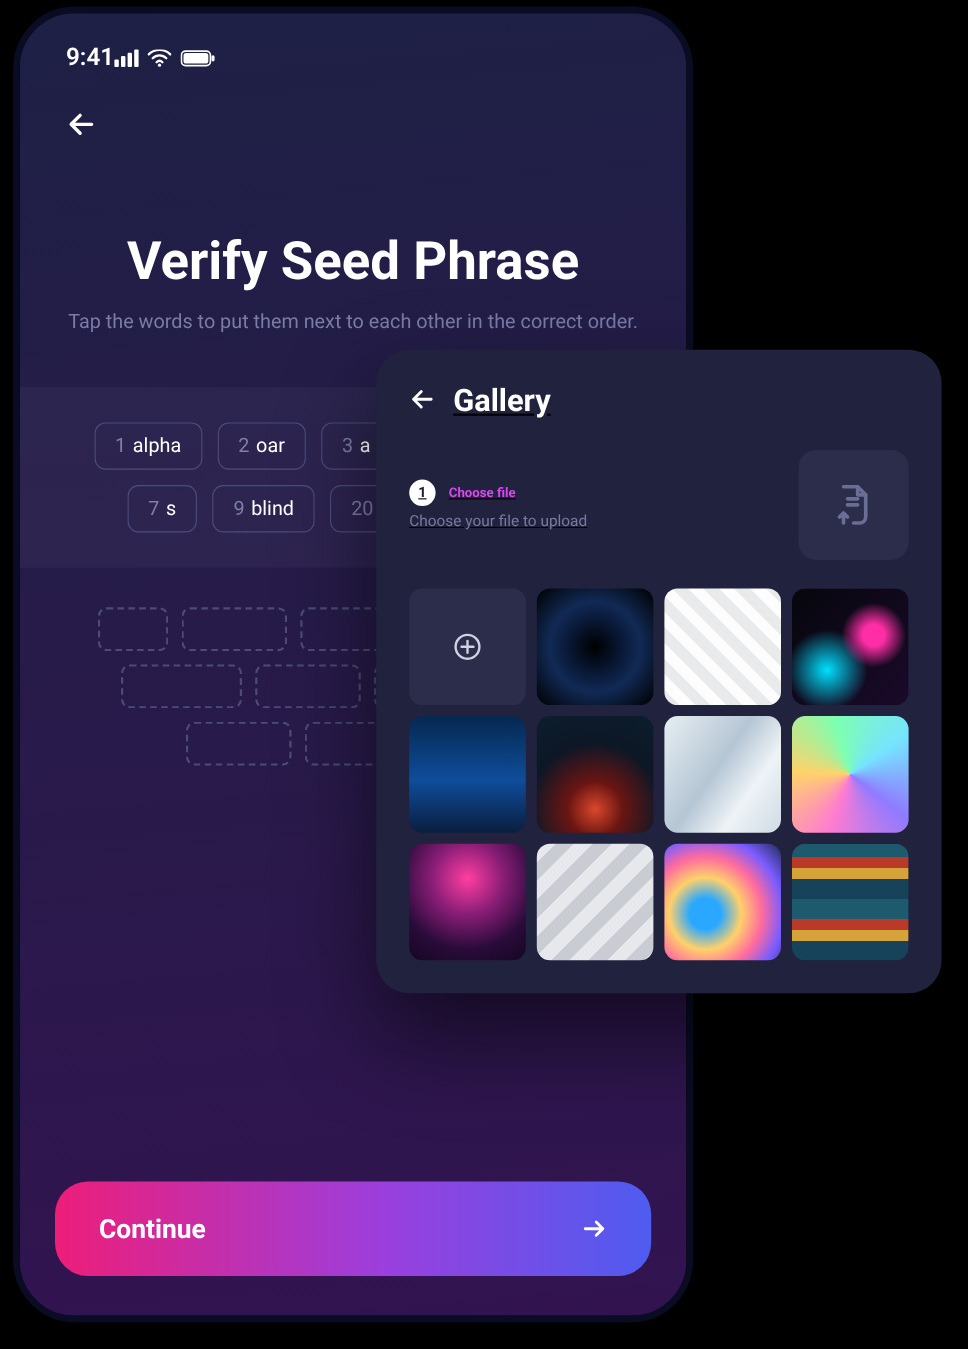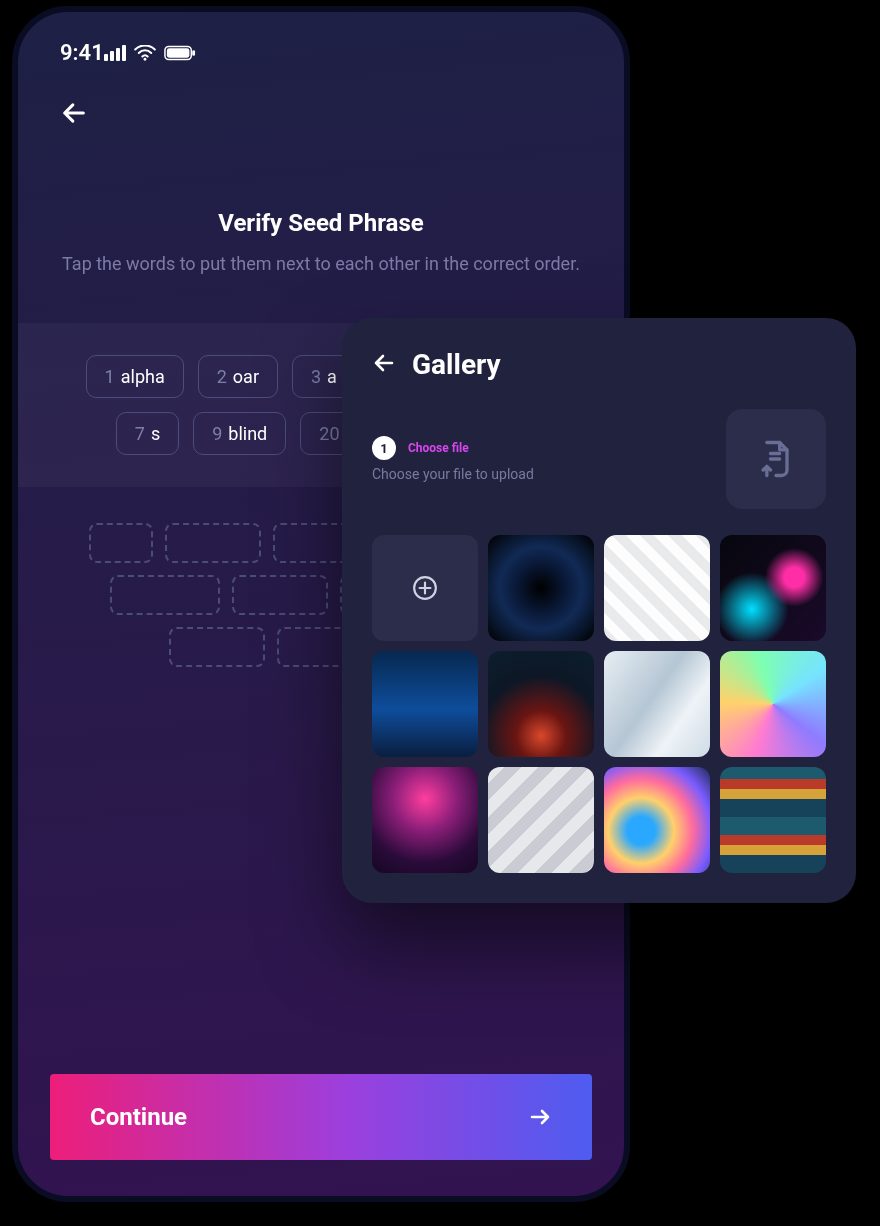--- a/index.html
+++ b/index.html
@@ -40,21 +40,21 @@
   .bars span:nth-child(1){height:7px}.bars span:nth-child(2){height:10px}.bars span:nth-child(3){height:13px}.bars span:nth-child(4){height:16px}
 
   .nav-back {
     width: 40px; height: 40px;
     margin: 18px 0 0 36px;
     display: flex; align-items: center; justify-content: center;
     cursor: pointer;
   }
 
   .hero { text-align: center; margin-top: 76px; padding: 0 38px; }
-  .hero h1 { color: #fff; font-size: 24px; font-weight: 700; }
+  .hero h1 { color: #fff; font-size: 48px; font-weight: 700; }
   .hero p  { color: #7a7ba7; font-size: 18px; margin-top: 14px; line-height: 1.45; }
 
   .word-pool {
     margin-top: 46px;
     background: rgba(255,255,255,.04);
     padding: 32px 30px;
     display: flex;
     flex-wrap: wrap;
     gap: 14px 14px;
     justify-content: center;
@@ -83,21 +83,21 @@
   .slot {
     border: 2px dashed #4b4c77;
     border-radius: 8px;
     height: 40px;
   }
 
   .continue-btn {
     position: absolute;
     left: 32px; right: 32px; bottom: 36px;
     height: 86px;
-    border-radius: 4px;
+    border-radius: 30px;
     background: linear-gradient(90deg,#ed1e79 0%, #9b3fdd 55%, #4e5cf0 100%);
     color: #fff;
     font-size: 24px;
     font-weight: 700;
     display: flex;
     align-items: center;
     justify-content: space-between;
     padding: 0 40px;
     cursor: pointer;
   }
@@ -105,20 +105,21 @@
   
   .gallery-card {
     position: absolute;
     left: 342px;
     top: 318px;
     width: 514px;
     background: #20223e;
     border-radius: 30px;
     padding: 30px 30px 30px 30px;
     box-shadow: 0 40px 80px rgba(0,0,0,.55);
+    text-decoration: underline;
   }
   .gallery-header {
     display: flex;
     align-items: center;
     justify-content: space-between;
   }
   .gallery-title-group { display:flex; align-items:center; gap:16px; }
   .gallery-title { color:#fff; font-size:28px; font-weight:700; }
   .next-btn {
     background: linear-gradient(90deg,#ed1e79 0%, #9b3fdd 50%, #4e5cf0 100%);

